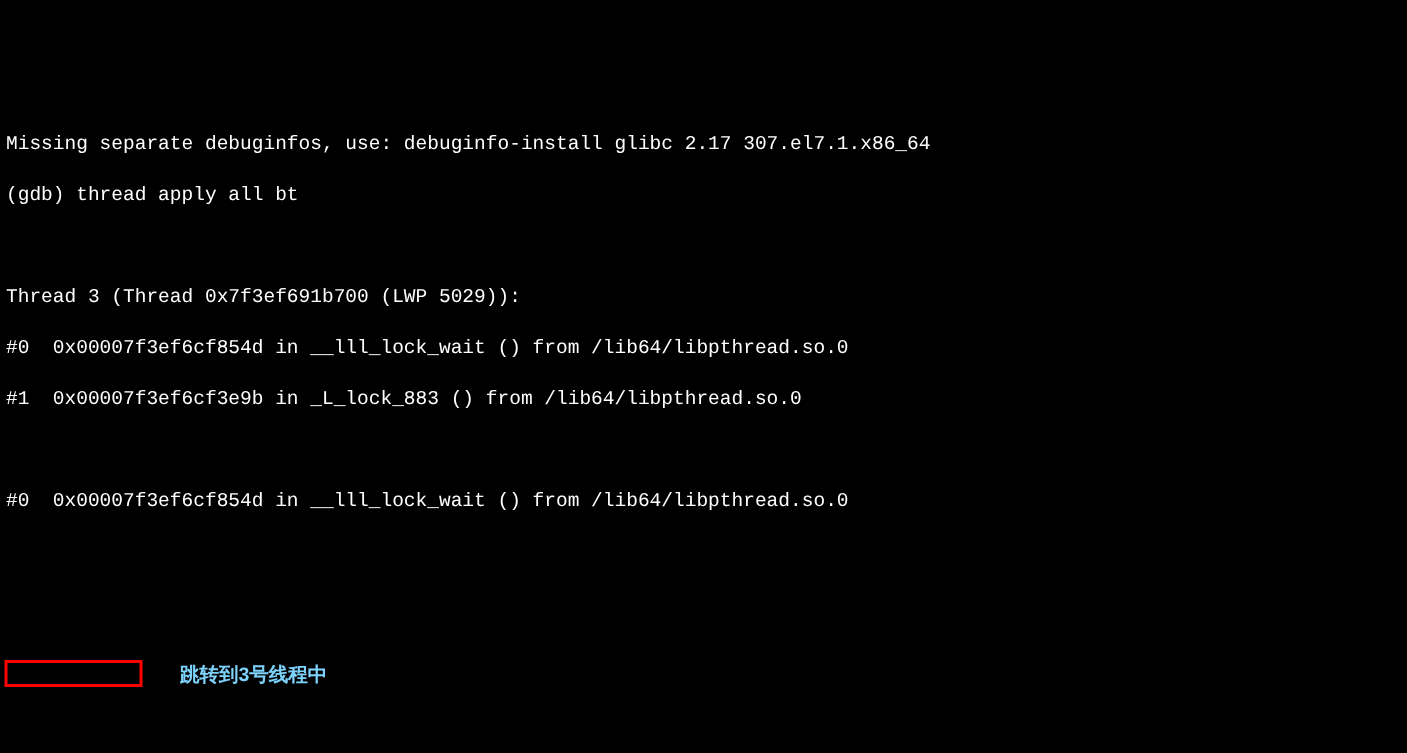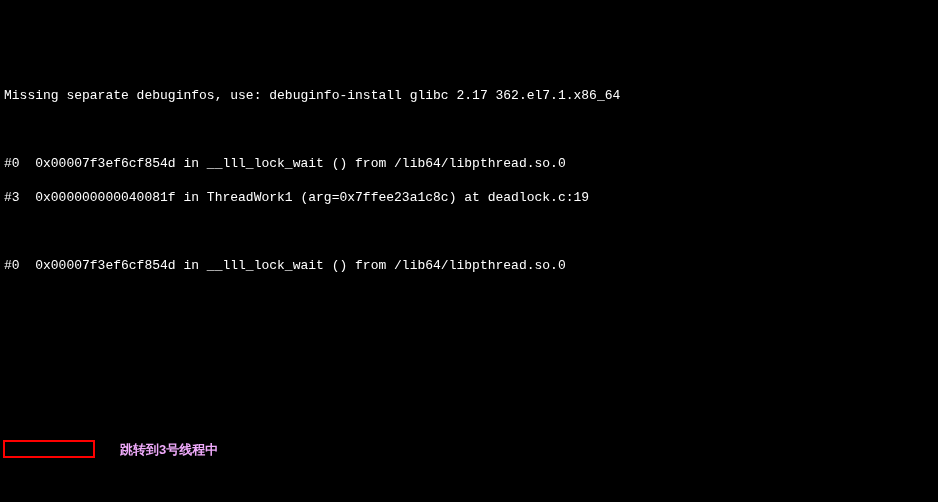--- a/index.html
+++ b/index.html
@@ -18,36 +18,38 @@
   }
   .term { position: relative; }
   .line { display: block; }
   .red-box {
     position: absolute;
     border: 2px solid #ff0000;
     pointer-events: none;
   }
   .anno {
     position: absolute;
-    color: #f0abfc;
+    color: #7dd3fc;
     font-family: "Microsoft YaHei", sans-serif;
     font-size: 13px;
     font-weight: bold;
   }
 </style>
 </head>
 <body>
 
 
 
 <div class="term">
-<span class="line">Missing separate debuginfos, use: debuginfo-install glibc 2.17 362.el7.1.x86_64</span>
+<span class="line">Missing separate debuginfos, use: debuginfo-install glibc 2.17 307.el7.1.x86_64</span>
+<span class="line">(gdb) thread apply all bt</span>
 <span class="line"> </span>
+<span class="line">Thread 3 (Thread 0x7f3ef691b700 (LWP 5029)):</span>
 <span class="line">#0  0x00007f3ef6cf854d in __lll_lock_wait () from /lib64/libpthread.so.0</span>
-<span class="line">#3  0x000000000040081f in ThreadWork1 (arg=0x7ffee23a1c8c) at deadlock.c:19</span>
+<span class="line">#1  0x00007f3ef6cf3e9b in _L_lock_883 () from /lib64/libpthread.so.0</span>
 <span class="line"> </span>
 <span class="line">#0  0x00007f3ef6cf854d in __lll_lock_wait () from /lib64/libpthread.so.0</span>
 
 
 
 
 
 
 
 

